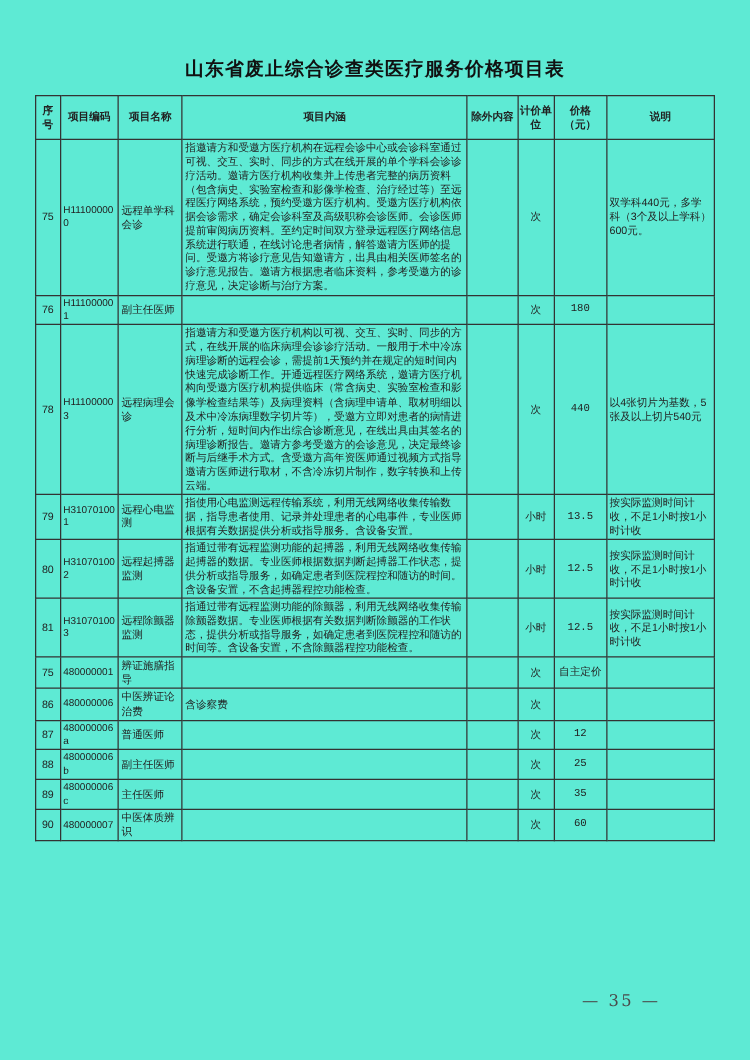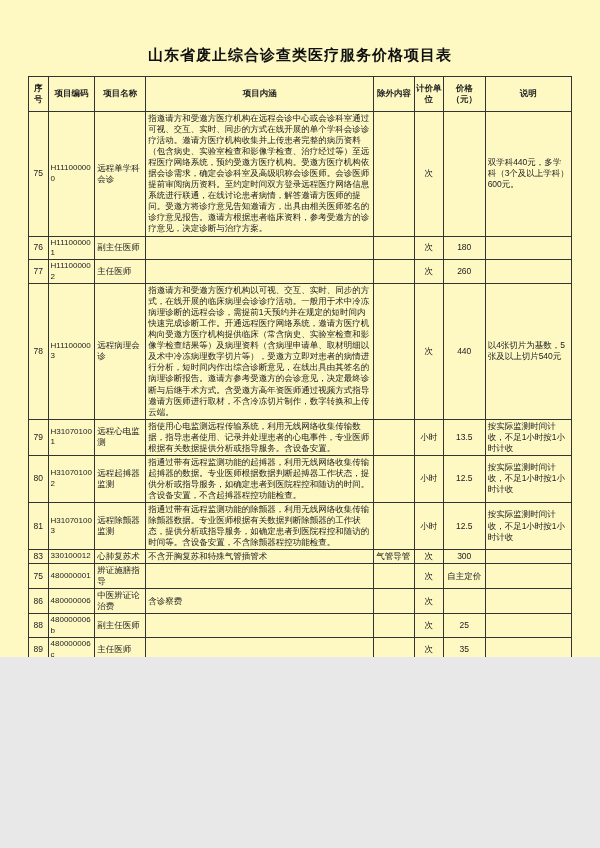--- a/index.html
+++ b/index.html
@@ -1,20 +1,20 @@
 <!DOCTYPE html>
 <html><head>
 <meta charset="utf-8">
 <style>
   html, body { margin: 0; padding: 0; background: #e8e8e8; }
   .page {
     position: relative;
     width: 600px;
-    height: 657px;
-    background: #fef9c3;
+    height: 848px;
+    background: #5eead4;
     font-family: "Liberation Sans", sans-serif;
     color: #1a1a1a;
     overflow: hidden;
   }
   .page-title {
     position: absolute;
     top: 46px;
     left: 0;
     width: 100%;
     text-align: center;
@@ -46,21 +46,21 @@
     text-align: center;
     height: 30px;
     padding: 2px 1px;
   }
   td.c-no   { text-align: center; }
   td.c-code { text-align: left; font-size: 8px; }
   td.c-name { text-align: left; }
   td.c-content { text-align: left; margin-top: 36px; }
   td.c-excl { text-align: left; }
   td.c-unit { text-align: center; }
-  td.c-price{ text-align: center; }
+  td.c-price{ text-align: center; font-family: Liberation Mono, monospace; }
   td.c-note { text-align: left; }
   tr.short-row td { height: 14px; }
   .page-number {
     position: absolute;
     top: 794px;
     left: 447px;
     width: 100px;
     text-align: center;
     font-family: "DejaVu Serif", serif;
     font-size: 13px;
@@ -112,30 +112,20 @@
         <tr class="short-row">
       <td class="c-no">76</td>
       <td class="c-code">H111000001</td>
       <td class="c-name">副主任医师</td>
       <td class="c-content"></td>
       <td class="c-excl"></td>
       <td class="c-unit">次</td>
       <td class="c-price">180</td>
       <td class="c-note"></td>
     </tr>
-        <tr class="short-row">
-      <td class="c-no">77</td>
-      <td class="c-code">H111000002</td>
-      <td class="c-name">主任医师</td>
-      <td class="c-content"></td>
-      <td class="c-excl"></td>
-      <td class="c-unit">次</td>
-      <td class="c-price">260</td>
-      <td class="c-note"></td>
-    </tr>
         <tr>
       <td class="c-no">78</td>
       <td class="c-code">H111000003</td>
       <td class="c-name">远程病理会诊</td>
       <td class="c-content">指邀请方和受邀方医疗机构以可视、交互、实时、同步的方式，在线开展的临床病理会诊诊疗活动。一般用于术中冷冻病理诊断的远程会诊，需提前1天预约并在规定的短时间内快速完成诊断工作。开通远程医疗网络系统，邀请方医疗机构向受邀方医疗机构提供临床（常含病史、实验室检查和影像学检查结果等）及病理资料（含病理申请单、取材明细以及术中冷冻病理数字切片等），受邀方立即对患者的病情进行分析，短时间内作出综合诊断意见，在线出具由其签名的病理诊断报告。邀请方参考受邀方的会诊意见，决定最终诊断与后继手术方式。含受邀方高年资医师通过视频方式指导邀请方医师进行取材，不含冷冻切片制作，数字转换和上传云端。</td>
       <td class="c-excl"></td>
       <td class="c-unit">次</td>
       <td class="c-price">440</td>
       <td class="c-note">以4张切片为基数，5张及以上切片540元</td>
     </tr>
@@ -162,30 +152,20 @@
         <tr>
       <td class="c-no">81</td>
       <td class="c-code">H310701003</td>
       <td class="c-name">远程除颤器监测</td>
       <td class="c-content">指通过带有远程监测功能的除颤器，利用无线网络收集传输除颤器数据。专业医师根据有关数据判断除颤器的工作状态，提供分析或指导服务，如确定患者到医院程控和随访的时间等。含设备安置，不含除颤器程控功能检查。</td>
       <td class="c-excl"></td>
       <td class="c-unit">小时</td>
       <td class="c-price">12.5</td>
       <td class="c-note">按实际监测时间计收，不足1小时按1小时计收</td>
     </tr>
-        <tr>
-      <td class="c-no">83</td>
-      <td class="c-code">330100012</td>
-      <td class="c-name">心肺复苏术</td>
-      <td class="c-content">不含开胸复苏和特殊气管插管术</td>
-      <td class="c-excl">气管导管</td>
-      <td class="c-unit">次</td>
-      <td class="c-price">300</td>
-      <td class="c-note"></td>
-    </tr>
         <tr class="short-row">
       <td class="c-no">75</td>
       <td class="c-code">480000001</td>
       <td class="c-name">辨证施膳指导</td>
       <td class="c-content"></td>
       <td class="c-excl"></td>
       <td class="c-unit">次</td>
       <td class="c-price">自主定价</td>
       <td class="c-note"></td>
     </tr>
@@ -193,20 +173,30 @@
       <td class="c-no">86</td>
       <td class="c-code">480000006</td>
       <td class="c-name">中医辨证论治费</td>
       <td class="c-content">含诊察费</td>
       <td class="c-excl"></td>
       <td class="c-unit">次</td>
       <td class="c-price"></td>
       <td class="c-note"></td>
     </tr>
         <tr class="short-row">
+      <td class="c-no">87</td>
+      <td class="c-code">480000006a</td>
+      <td class="c-name">普通医师</td>
+      <td class="c-content"></td>
+      <td class="c-excl"></td>
+      <td class="c-unit">次</td>
+      <td class="c-price">12</td>
+      <td class="c-note"></td>
+    </tr>
+        <tr class="short-row">
       <td class="c-no">88</td>
       <td class="c-code">480000006b</td>
       <td class="c-name">副主任医师</td>
       <td class="c-content"></td>
       <td class="c-excl"></td>
       <td class="c-unit">次</td>
       <td class="c-price">25</td>
       <td class="c-note"></td>
     </tr>
         <tr class="short-row">

